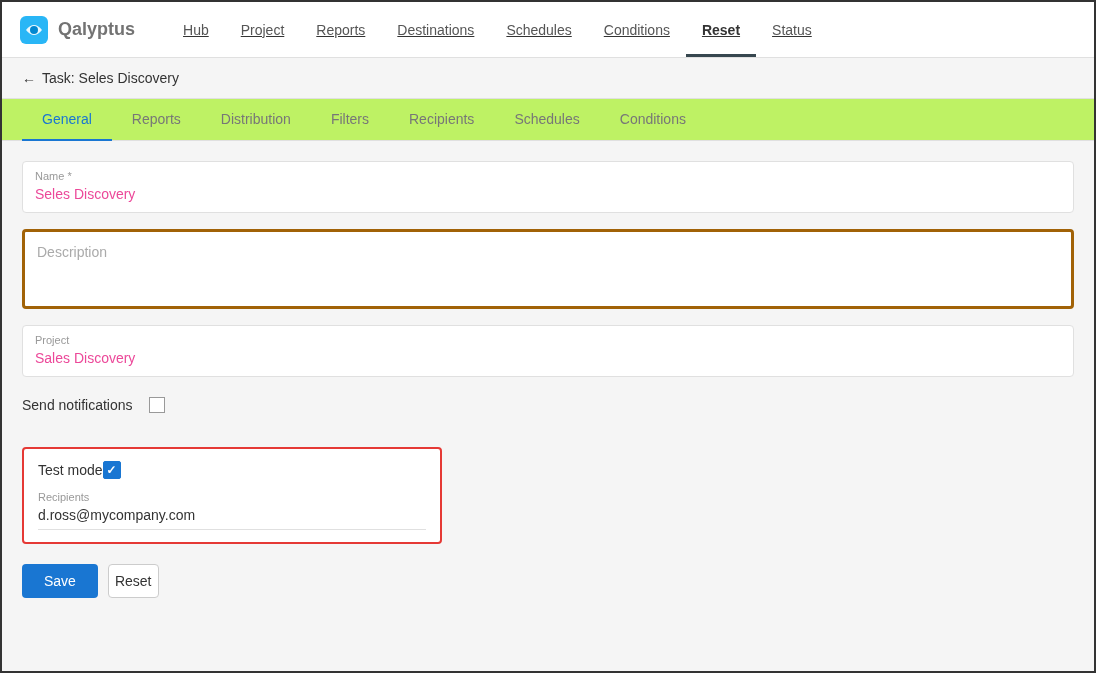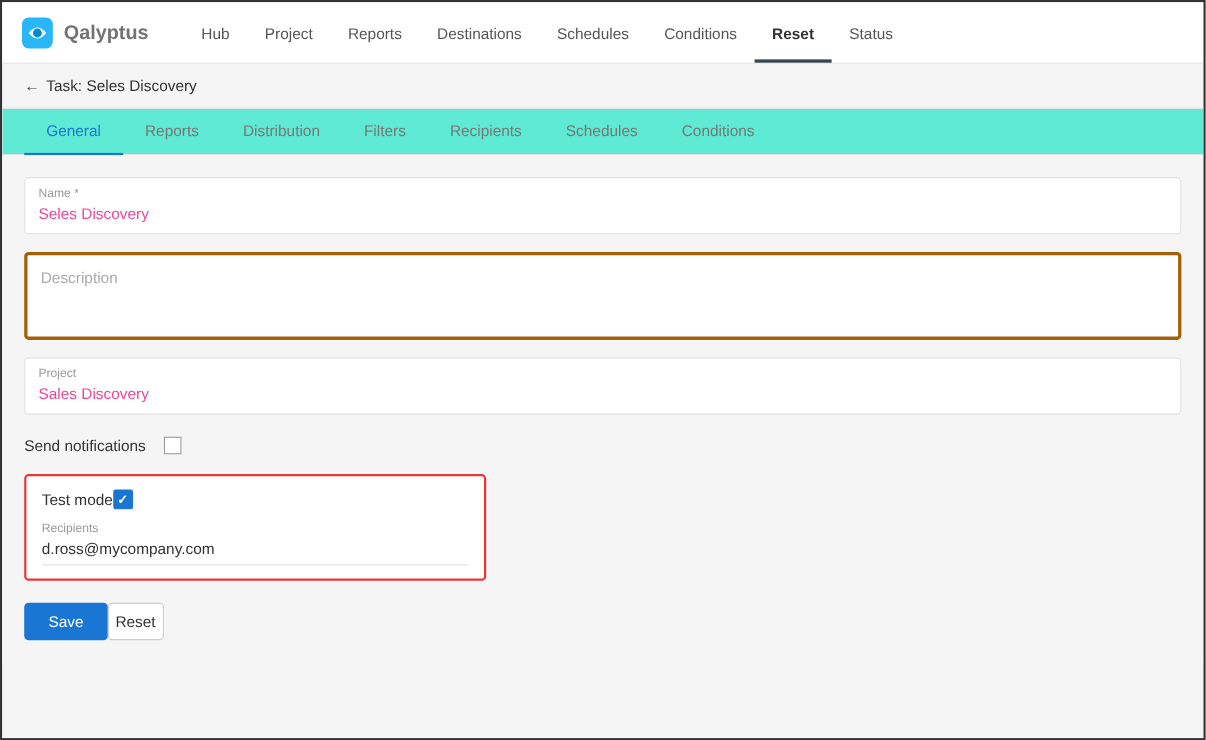--- a/index.html
+++ b/index.html
@@ -27,20 +27,21 @@
     .logo-text {
       font-size: 18px;
       font-weight: bold;
       color: #737373;
     }
     .nav-items {
       display: flex;
       gap: 0;
       align-items: center;
       height: 100%;
+      text-decoration: underline;
     }
     .nav-item {
       padding: 0 16px;
       height: 100%;
       display: flex;
       align-items: center;
       cursor: pointer;
       font-size: 14px;
       color: #555;
       position: relative;
@@ -78,21 +79,21 @@
     
     .content {
       background: #f5f5f5;
       height: calc(673px - 57px - 43px);
       overflow-y: auto;
     }
 
     
     .tabs {
       display: flex;
-      background: #5eead4;
+      background: #bef264;
       border-bottom: 1px solid #e0e0e0;
       padding: 0 20px;
     }
     .tab {
       padding: 12px 20px;
       cursor: pointer;
       font-size: 14px;
       color: #777;
       border-bottom: 2px solid transparent;
       margin-bottom: -1px;
@@ -142,21 +143,21 @@
     .description-field .placeholder {
       color: #aaa;
       font-size: 14px;
     }
 
     
     .send-notifications-row {
       display: flex;
       align-items: center;
       gap: 16px;
-      margin-bottom: 14px;
+      margin-bottom: 30px;
       padding: 4px 0;
     }
     .send-notifications-label {
       font-size: 14px;
       color: #333;
     }
     .checkbox-plain {
       width: 16px;
       height: 16px;
       border: 1px solid #999;
@@ -212,20 +213,21 @@
       margin-bottom: 4px;
     }
     .recipients-value {
       font-size: 14px;
       color: #333;
     }
 
     
     .action-buttons {
       display: flex;
+      gap: 10px;
       margin-top: 4px;
     }
     .btn-save {
       background: #1976d2;
       color: #fff;
       border: none;
       border-radius: 4px;
       padding: 8px 22px;
       font-size: 14px;
       cursor: pointer;

